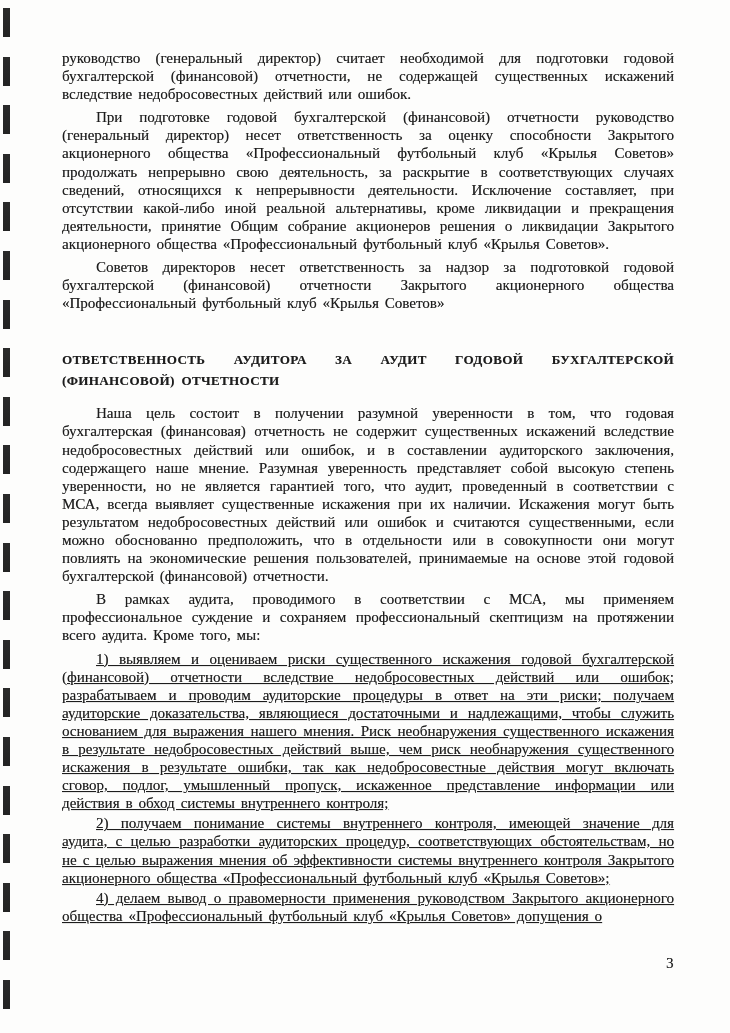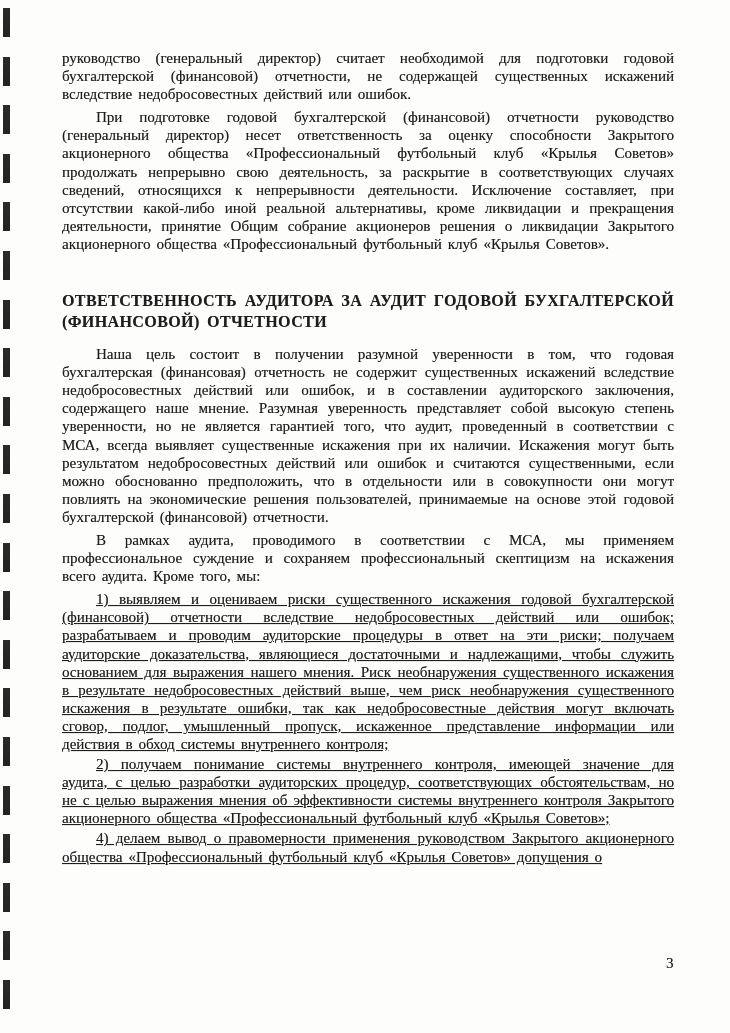--- a/index.html
+++ b/index.html
@@ -52,21 +52,21 @@
   .para {
     margin: 0 0 5px 0;
     text-indent: 34px;
   }
   .para.no-indent {
     text-indent: 0;
   }
   .section-heading {
     margin: 38px 0 13px 0;
     font-weight: bold;
-    font-size: 16px;
+    font-size: 13px;
     line-height: 20.5px;
     letter-spacing: 0.4px;
     text-align: justify;
     word-spacing: 3px;
   }
   .list-item {
     margin: 0 0 2px 0;
     text-indent: 34px;
     text-decoration: underline;
   }
@@ -85,26 +85,27 @@
 <div class="page">
 
   <div class="binding-marks"></div>
 
   <div class="content">
 
     <p class="para no-indent">руководство (генеральный директор) считает необходимой для подготовки годовой бухгалтерской (финансовой) отчетности, не содержащей существенных искажений вследствие недобросовестных действий или ошибок.</p>
 
     <p class="para">При подготовке годовой бухгалтерской (финансовой) отчетности руководство (генеральный директор) несет ответственность за оценку способности Закрытого акционерного общества «Профессиональный футбольный клуб «Крылья Советов» продолжать непрерывно свою деятельность, за раскрытие в соответствующих случаях сведений, относящихся к непрерывности деятельности. Исключение составляет, при отсутствии какой-либо иной реальной альтернативы, кроме ликвидации и прекращения деятельности, принятие Общим собрание акционеров решения о ликвидации Закрытого акционерного общества «Профессиональный футбольный клуб «Крылья Советов».</p>
 
+    <p class="para">Советов директоров несет ответственность за надзор за подготовкой годовой бухгалтерской (финансовой) отчетности Закрытого акционерного общества «Профессиональный футбольный клуб «Крылья Советов»</p>
 
     <h2 class="section-heading">ОТВЕТСТВЕННОСТЬ АУДИТОРА ЗА АУДИТ ГОДОВОЙ БУХГАЛТЕРСКОЙ (ФИНАНСОВОЙ) ОТЧЕТНОСТИ</h2>
 
     <p class="para">Наша цель состоит в получении разумной уверенности в том, что годовая бухгалтерская (финансовая) отчетность не содержит существенных искажений вследствие недобросовестных действий или ошибок, и в составлении аудиторского заключения, содержащего наше мнение. Разумная уверенность представляет собой высокую степень уверенности, но не является гарантией того, что аудит, проведенный в соответствии с МСА, всегда выявляет существенные искажения при их наличии. Искажения могут быть результатом недобросовестных действий или ошибок и считаются существенными, если можно обоснованно предположить, что в отдельности или в совокупности они могут повлиять на экономические решения пользователей, принимаемые на основе этой годовой бухгалтерской (финансовой) отчетности.</p>
 
-    <p class="para">В рамках аудита, проводимого в соответствии с МСА, мы применяем профессиональное суждение и сохраняем профессиональный скептицизм на искажения всего аудита. Кроме того, мы:</p>
+    <p class="para">В рамках аудита, проводимого в соответствии с МСА, мы применяем профессиональное суждение и сохраняем профессиональный скептицизм на протяжении всего аудита. Кроме того, мы:</p>
 
     <p class="para list-item">1) выявляем и оцениваем риски существенного искажения годовой бухгалтерской (финансовой) отчетности вследствие недобросовестных действий или ошибок; разрабатываем и проводим аудиторские процедуры в ответ на эти риски; получаем аудиторские доказательства, являющиеся достаточными и надлежащими, чтобы служить основанием для выражения нашего мнения. Риск необнаружения существенного искажения в результате недобросовестных действий выше, чем риск необнаружения существенного искажения в результате ошибки, так как недобросовестные действия могут включать сговор, подлог, умышленный пропуск, искаженное представление информации или действия в обход системы внутреннего контроля;</p>
 
     <p class="para list-item">2) получаем понимание системы внутреннего контроля, имеющей значение для аудита, с целью разработки аудиторских процедур, соответствующих обстоятельствам, но не с целью выражения мнения об эффективности системы внутреннего контроля Закрытого акционерного общества «Профессиональный футбольный клуб «Крылья Советов»;</p>
 
 
     <p class="para list-item">4) делаем вывод о правомерности применения руководством Закрытого акционерного общества «Профессиональный футбольный клуб «Крылья Советов» допущения о</p>
 
   </div>
 

